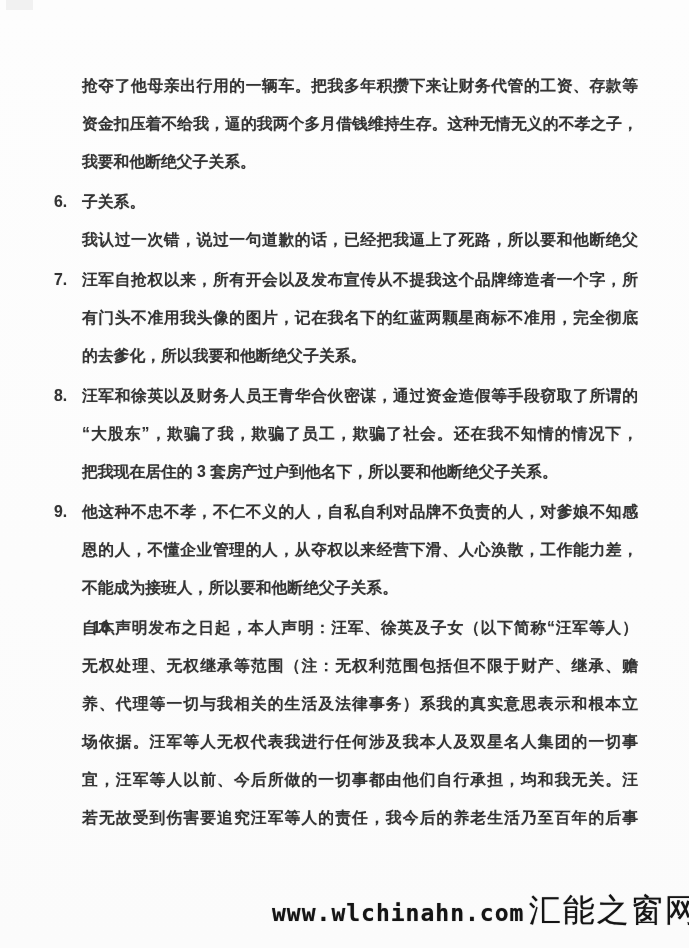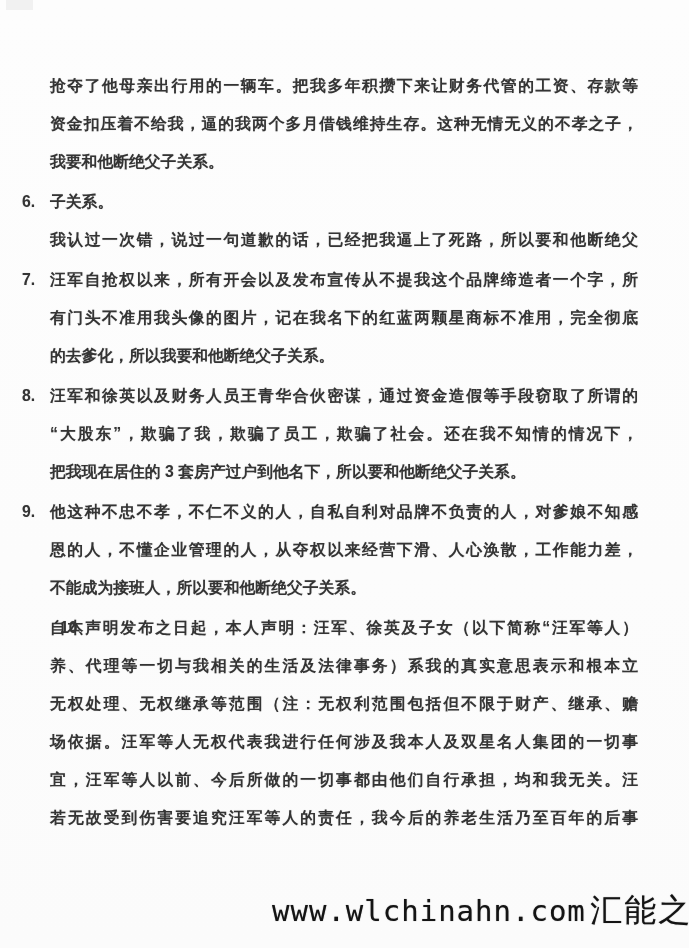--- a/index.html
+++ b/index.html
@@ -15,21 +15,21 @@
     background: linear-gradient(180deg, #fdfdfd 0%, #fcfcfc 60%, #fbfbfb 100%);
   }
   .corner-artifact {
     position: absolute; left: 6px; top: 0;
     width: 27px; height: 10px;
     background: #f1f1f1;
   }
   .doc {
     position: absolute; top: 0; left: 0;
     width: 689px;
-    padding: 67px 51px 0 50px;
+    padding: 67px 51px 0 82px;
     box-sizing: border-box;
     color: #343434;
     font-size: 15.8px;
     font-weight: 600;
     text-shadow: 0 0 1px rgba(70,70,70,0.35);
   }
   .para { position: relative; }
   .para + .para { margin-top: 2px; }
   .num {
     position: absolute;
@@ -60,23 +60,23 @@
     position: absolute;
     top: 889px;
     left: 272px;
     white-space: nowrap;
     color: #141414;
     z-index: 5;
     text-shadow: 0 0 1px rgba(0,0,0,0.5);
   }
   .wm-url {
     font-family: "DejaVu Sans Mono", "Liberation Mono", monospace;
-    font-size: 29px;
+    font-size: 23px;
     letter-spacing: 1px;
-    font-weight: 400;
+    font-weight: 700;
     margin-top: 28px;
   }
   .wm-site {
     font-family: Liberation Sans, sans-serif;
     font-size: 32px;
     font-weight: 500;
     letter-spacing: 2px;
   }
 </style>
 </head>
@@ -117,22 +117,22 @@
     <div class="para">
       <span class="num">9.</span>
       <div class="line full">他这种不忠不孝，不仁不义的人，自私自利对品牌不负责的人，对爹娘不知感</div>
       <div class="line full">恩的人，不懂企业管理的人，从夺权以来经营下滑、人心涣散，工作能力差，</div>
       <div class="line last">不能成为接班人，所以要和他断绝父子关系。</div>
     </div>
 
     <div class="para">
       <span class="num wide">10、</span>
       <div class="line full">自本声明发布之日起，本人声明：汪军、徐英及子女（以下简称“汪军等人）</div>
+      <div class="line full">无权处理、无权继承等范围（注：无权利范围包括但不限于财产、继承、赡</div>
       <div class="line full">养、代理等一切与我相关的生活及法律事务）系我的真实意思表示和根本立</div>
-      <div class="line full">无权处理、无权继承等范围（注：无权利范围包括但不限于财产、继承、赡</div>
       <div class="line full">场依据。汪军等人无权代表我进行任何涉及我本人及双星名人集团的一切事</div>
       <div class="line full">宜，汪军等人以前、今后所做的一切事都由他们自行承担，均和我无关。汪</div>
       <div class="line full">若无故受到伤害要追究汪军等人的责任，我今后的养老生活乃至百年的后事</div>
     </div>
 
   </div>
 
   <div class="watermark">
     <span class="wm-url">www.wlchinahn.com</span>
     <span class="wm-site">汇能之窗网</span>

